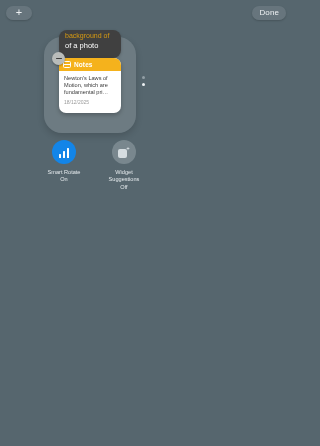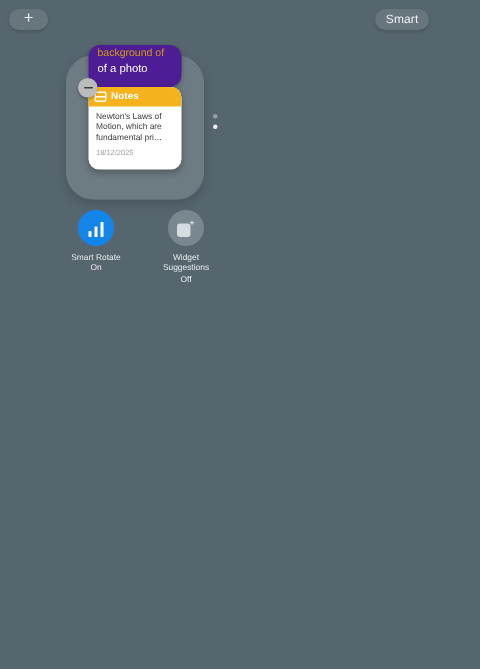--- a/index.html
+++ b/index.html
@@ -78,21 +78,21 @@
     border-radius: 18px;
     box-shadow: 0 3px 7px rgba(0,0,0,0.16);
   }
   
   .widget-behind {
     position: absolute;
     left: 15px;
     top: -7px;
     width: 62px;
     height: 28px;
-    background: #4c1d95;
+    background: #404040;
     border-radius: 8px;
     overflow: hidden;
     box-shadow: 0 1px 3px rgba(0,0,0,0.22);
   }
   .behind-line-top {
     position: absolute;
     top: 1px; left: 6px; right: 4px;
     font-size: 7px;
     color: #d79a11;
     line-height: 9px;
@@ -300,21 +300,21 @@
 </head>
 <body>
 
 <div id="screen">
 
   <div class="topbar">
     <div class="pill add-pill">
       <span class="plus-glyph">+</span>
     </div>
     <div class="pill done-pill">
-      <span class="done-label">Smart</span>
+      <span class="done-label">Done</span>
     </div>
   </div>
 
   <div class="stack-wrap">
     <div class="stack-plate"></div>
 
     <div class="widget-behind">
       <div class="behind-line-top">background of</div>
       <div class="behind-line-main">of a photo</div>
     </div>

